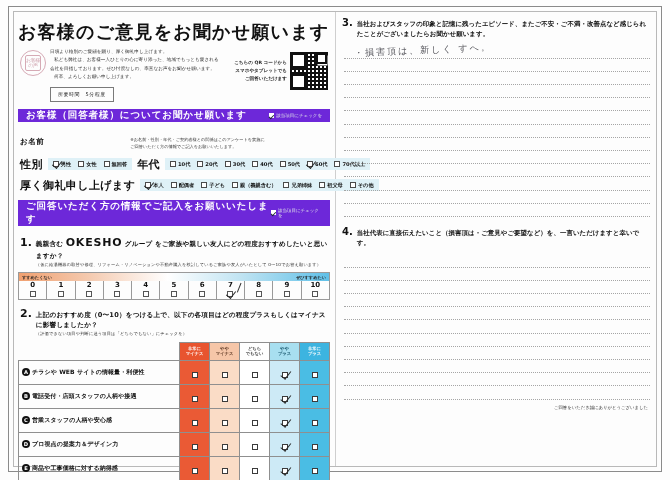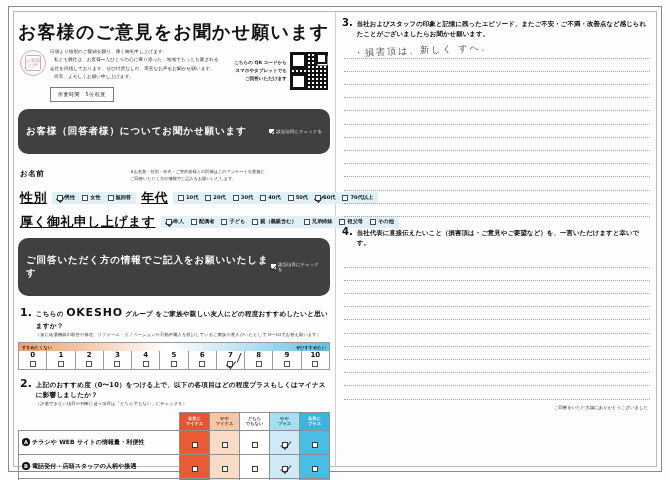--- a/index.html
+++ b/index.html
@@ -114,28 +114,28 @@
   .qr-code::before, .qr-code::after {
     content:""; position:absolute; width:11px; height:11px;
     border:2.5px solid #111; background:#fff;
   }
   .qr-code::before { left:1px; top:1px; box-shadow: 24px 0 0 -2.5px #fff, 24px 0 0 0 transparent; }
   .qr-code::after  { left:1px; bottom:1px; }
   .qr-eye3 { position:absolute; right:1px; top:1px; width:11px; height:11px; border:2.5px solid #111; background:#fff;}
 
   
   .bar {
-    background: #404040;
+    background: #6d28d9;
     color: #fff;
     font-size: 9.5px;
     font-weight: bold;
     letter-spacing: .9px;
-    padding: 16px 8px;
+    padding: 0 8px;
     margin-top: 7px;
-    display: flex; align-items: center; justify-content: space-between; border-radius: 10px;
+    display: flex; align-items: center; justify-content: space-between;
   }
   .bar .hint {
     font-size: 4.5px; font-weight: normal; letter-spacing: 0;
     display: flex; align-items: center; gap: 2px; color:#dfe3e8;
   }
   .hint-check {
     display:inline-block;width:5px;height:5px;background:#fff;
     position:relative;
   }
   .hint-check::after{
@@ -149,21 +149,21 @@
     margin-top: 15px; padding: 0 2px;
   }
   .lbl-bold { font-size: 7.5px; font-weight: bold; color: #111; letter-spacing:.5px; }
   .note-small {
     font-size: 4.2px; line-height: 1.6; color: #333; margin-left: 80px;
   }
   .attr-row {
     display: flex; align-items: center; gap: 5px;
     margin-top: 6px; padding: 0 2px;
   }
-  .attr-label { font-size: 13px; font-weight: bold; color:#111; white-space: nowrap; letter-spacing:.4px;text-decoration:underline;}
+  .attr-label { font-size: 11px; font-weight: bold; color:#111; white-space: nowrap; letter-spacing:.4px;}
   .opt-band {
     background: #dff1f7;
     padding: 2.5px 5px;
     display: flex; align-items: center; gap: 7px;
     flex: 1 1 auto;
   }
   .opt {
     display: flex; align-items: center; gap: 2px;
     font-size: 5.2px; color: #111; white-space: nowrap; font-weight: bold;
     position: relative;
@@ -412,21 +412,21 @@
     <div class="bar">
       <span>ご回答いただく方の情報でご記入をお願いいたします</span>
       <span class="hint">
         <i class="hint-check"></i>
         <span>該当項目にチェックを</span>
       </span>
     </div>
 
     <div class="q-head">
       <span class="q-num">1.</span>
-      <span class="q-text"><span>こちらの </span><span class="brand">OKESHO</span><span> グループ をご家族や親しい友人にどの程度おすすめしたいと思いますか？</span>
+      <span class="q-text"><span>義親含む </span><span class="brand">OKESHO</span><span> グループ をご家族や親しい友人にどの程度おすすめしたいと思いますか？</span>
         <span class="q-sub">（仮に給湯機器の取替や修理、リフォーム・リノベーションや不動産購入を検討しているご家族や友人がいたとして 0〜10でお答え願います）</span>
       </span>
     </div>
 
     <div class="scale-wrap">
       <div class="scale-band">
         <span>すすめたくない</span>
         <span>ぜひすすめたい</span>
       </div>
       <div class="scale-cells">

